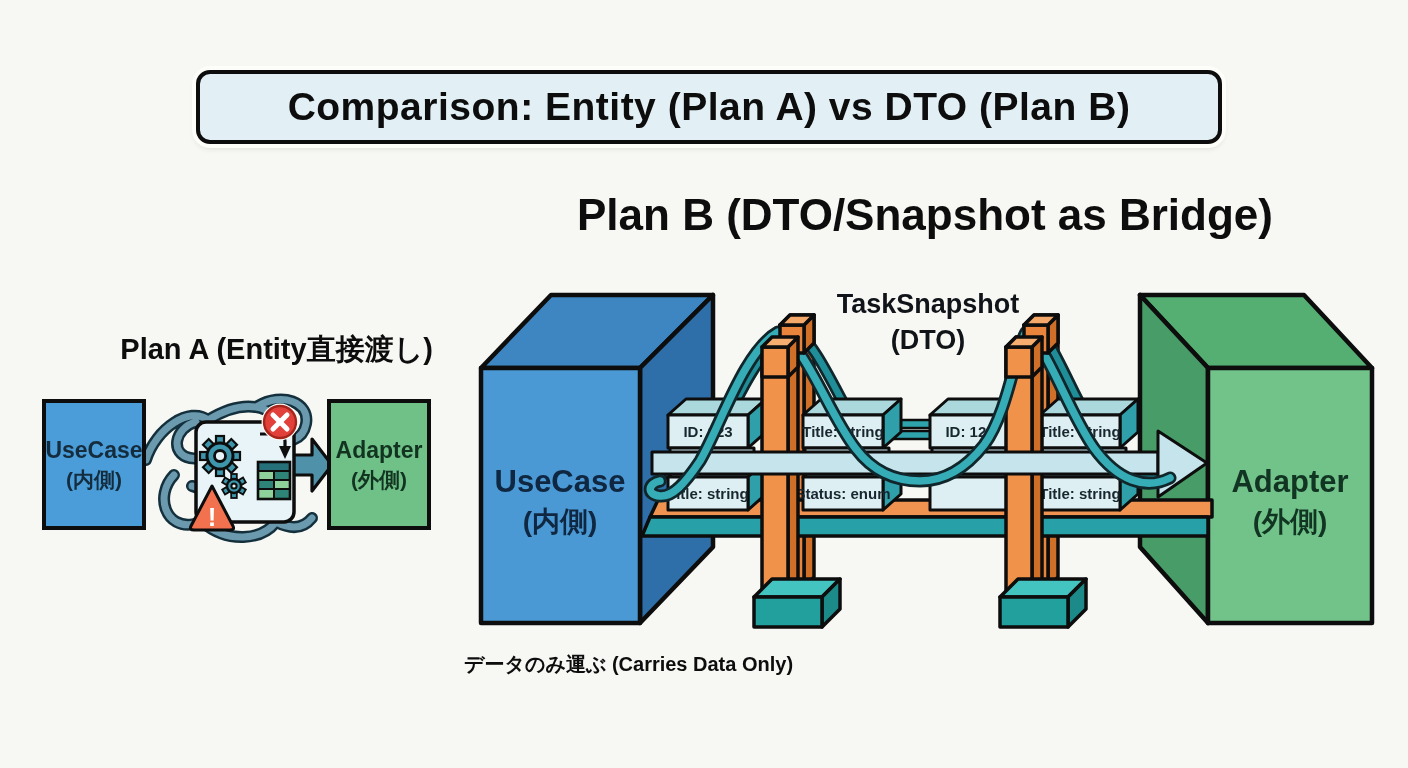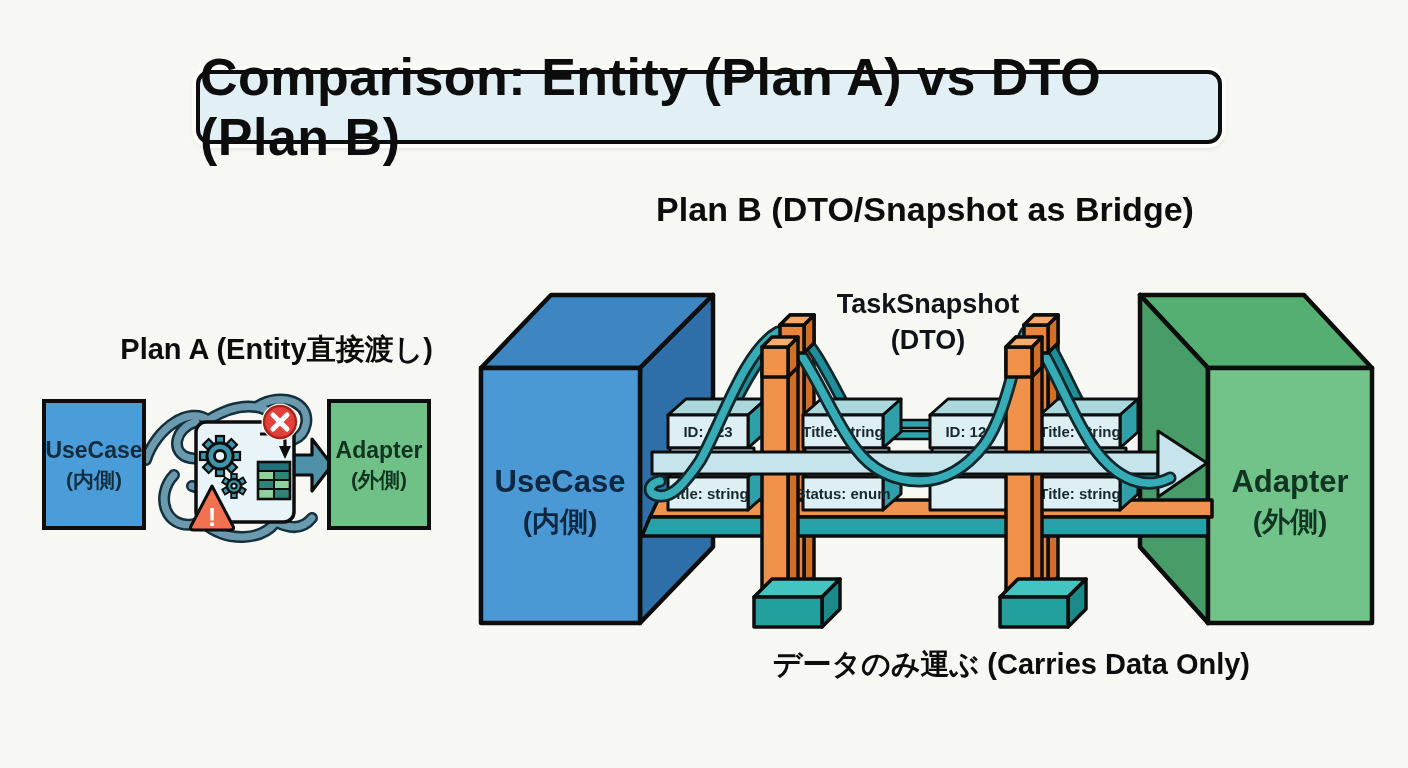--- a/index.html
+++ b/index.html
@@ -8,44 +8,44 @@
     background:#f7f8f4;
     font-family:"Liberation Sans","DejaVu Sans",sans-serif;
     color:#0d0d0d;
   }
   .title-banner{
     position:absolute;left:196px;top:70px;width:1018px;height:66px;
     background:#e2f0f6;border:4px solid #0d0d0d;border-radius:14px;
     display:flex;align-items:center;justify-content:center;
     box-shadow:0 0 0 4px #fdfdfa,0 3px 7px rgba(0,0,0,.18);
   }
-  .title-banner span{font-size:52px;font-weight:bold;letter-spacing:.5px;}
+  .title-banner span{font-size:39px;font-weight:bold;letter-spacing:.5px;}
   .plan-b-heading{
     position:absolute;left:520px;top:190px;width:810px;text-align:center;
-    font-size:34px;font-weight:bold;
+    font-size:44px;font-weight:bold;
   }
   .plan-a-heading{
     position:absolute;left:33px;top:330px;width:400px;text-align:right;
     font-size:29px;font-weight:bold;
   }
   .pa-box{
     position:absolute;top:399px;width:104px;height:131px;box-sizing:border-box;
     border:4px solid #0d0d0d;display:flex;flex-direction:column;
     align-items:center;justify-content:center;text-align:center;
     font-weight:bold;line-height:1.3;
   }
   .pa-box .l1{font-size:23px;}
   .pa-box .l2{font-size:21px;}
   .pa-usecase{left:42px;background:#4a9dd8;color:#142c3d;}
   .pa-adapter{left:327px;background:#6fc188;color:#133321;}
   .pa-cluster{position:absolute;left:146px;top:380px;width:186px;height:176px;}
   .pb-svg{position:absolute;left:470px;top:285px;width:935px;height:365px;}
   .pb-captions{
-    position:absolute;left:450px;top:644px;width:800px;text-align:right;
-    font-size:29px;font-weight:bold;line-height:41px;
+    position:absolute;left:464px;top:644px;width:800px;text-align:left;
+    font-size:20px;font-weight:bold;line-height:41px;
   }
   svg text{font-family:"Liberation Sans","DejaVu Sans",sans-serif;}
   .big-label{font-size:31px;font-weight:bold;}
   .big-label2{font-size:28px;font-weight:bold;}
   .dto-label{font-size:15px;font-weight:600;fill:#18262e;}
   .snap-label{font-size:27px;font-weight:bold;fill:#101418;}
 </style>
 </head>
 <body>
 

